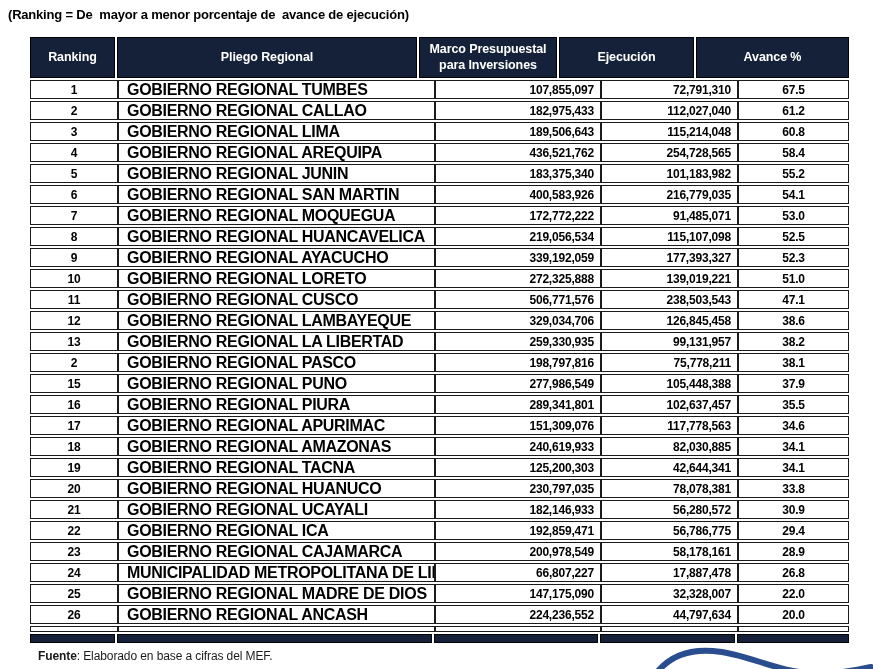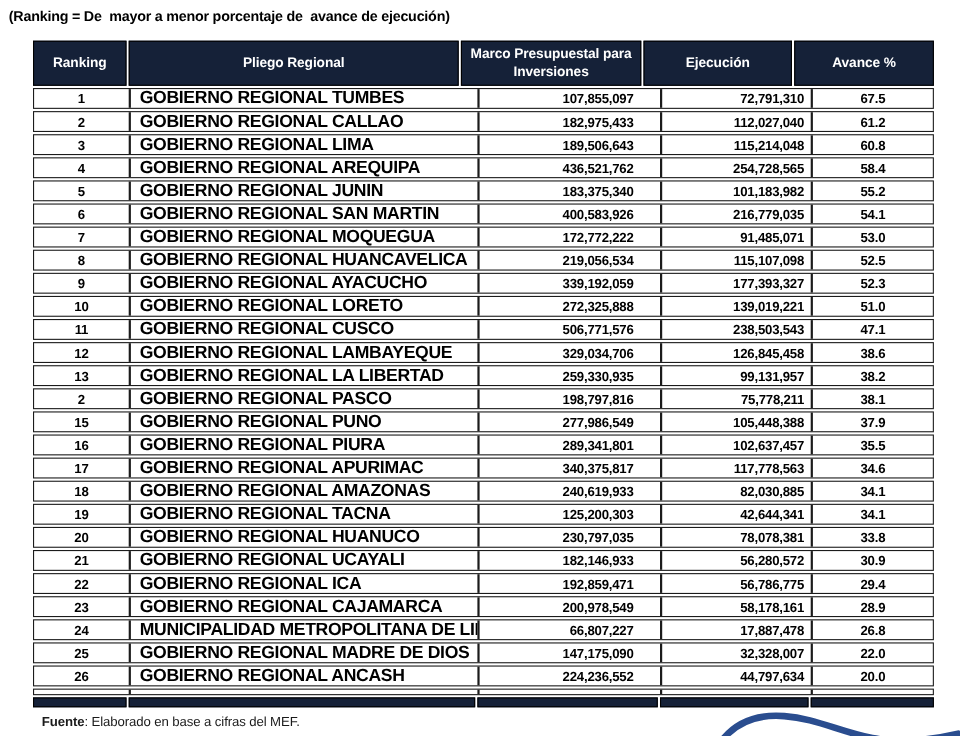--- a/index.html
+++ b/index.html
@@ -26,39 +26,39 @@
   .t-hcell {
     background:#152138;
     border:1px solid #000;
     color:#fff; font-weight:700; font-size:12.5px;
     display:flex; align-items:center; justify-content:center;
     text-align:center; line-height:1.25; letter-spacing:-0.1px;
     padding:0 4px;
   }
   .h-rank  { width:85px; }
   .h-pliego{ width:300px; }
-  .h-marco { width:164px; }
+  .h-marco { width:138px; }
   .h-ejec  { width:135px; }
   .h-avance{ flex:1; }
 
   
   .t-row {
     display:flex; height:19px; margin-bottom:2px;
     border:1.5px solid #1b1b1b; background:#fff;
     width:819px;
   }
   .t-cell {
     display:flex; align-items:center;
     font-weight:700; font-size:12px; letter-spacing:-0.2px;
     overflow:hidden; white-space:nowrap;
   }
   .c-rank   { width:86px;  justify-content:center; }
   .c-pliego { width:317px; justify-content:flex-start; padding-left:8px;
               border-left:2px solid #1b1b1b; font-size:16px; letter-spacing:-0.3px; }
-  .c-marco  { width:166px; justify-content:flex-end; padding-right:24px;
+  .c-marco  { width:166px; justify-content:flex-end; padding-right:6px;
               border-left:2px solid #1b1b1b; }
   .c-ejec   { width:137px; justify-content:flex-end; padding-right:6px;
               border-left:2px solid #1b1b1b; }
   .c-avance { flex:1; justify-content:center; border-left:2px solid #1b1b1b; }
 
   .t-empty { height:6px; margin-bottom:2px; }
   .t-empty .t-cell { height:100%; }
 
   
   .t-footbar { display:flex; gap:2px; height:9px; }
@@ -200,21 +200,21 @@
         <div class="t-row">
           <div class="t-cell c-rank">16</div>
           <div class="t-cell c-pliego">GOBIERNO REGIONAL PIURA</div>
           <div class="t-cell c-marco">289,341,801</div>
           <div class="t-cell c-ejec">102,637,457</div>
           <div class="t-cell c-avance">35.5</div>
         </div>
         <div class="t-row">
           <div class="t-cell c-rank">17</div>
           <div class="t-cell c-pliego">GOBIERNO REGIONAL APURIMAC</div>
-          <div class="t-cell c-marco">340,375,817</div>
+          <div class="t-cell c-marco">151,309,076</div>
           <div class="t-cell c-ejec">117,778,563</div>
           <div class="t-cell c-avance">34.6</div>
         </div>
         <div class="t-row">
           <div class="t-cell c-rank">18</div>
           <div class="t-cell c-pliego">GOBIERNO REGIONAL AMAZONAS</div>
           <div class="t-cell c-marco">240,619,933</div>
           <div class="t-cell c-ejec">82,030,885</div>
           <div class="t-cell c-avance">34.1</div>
         </div>

